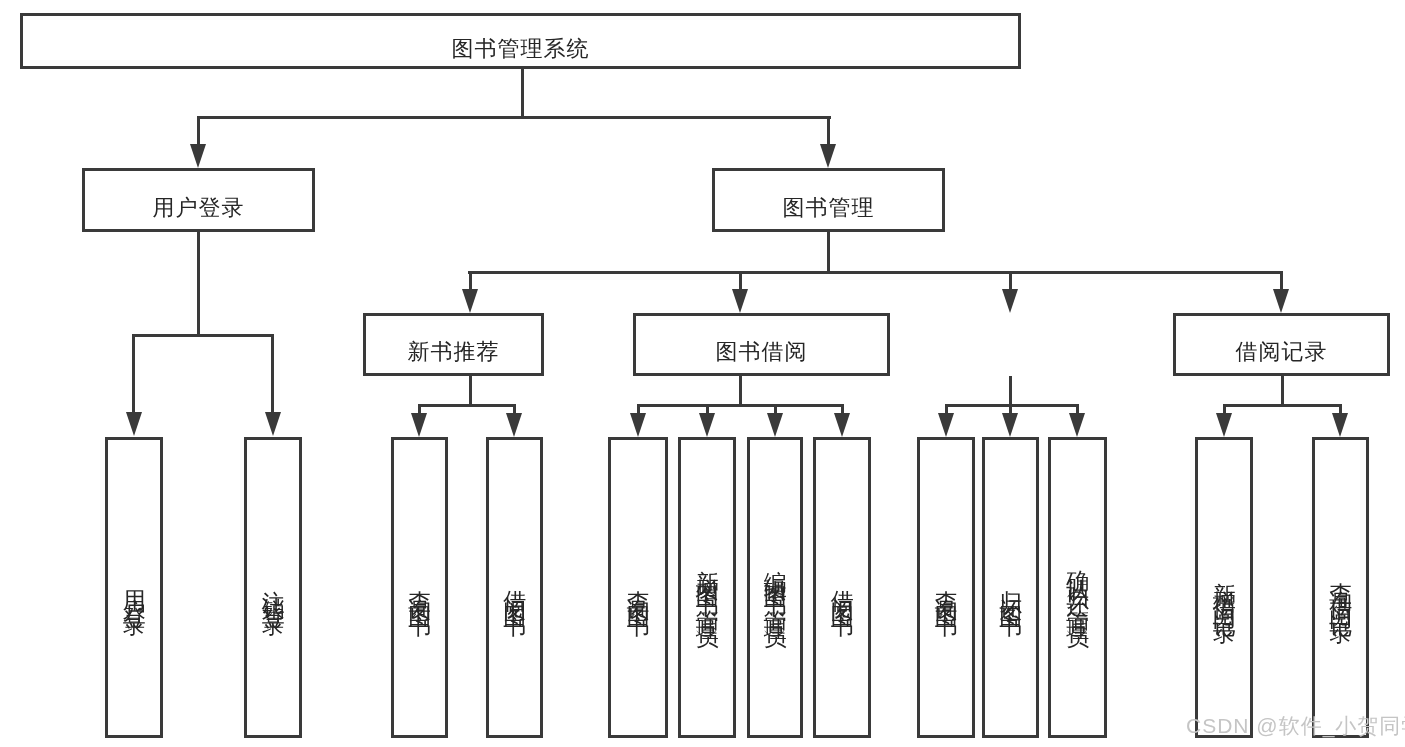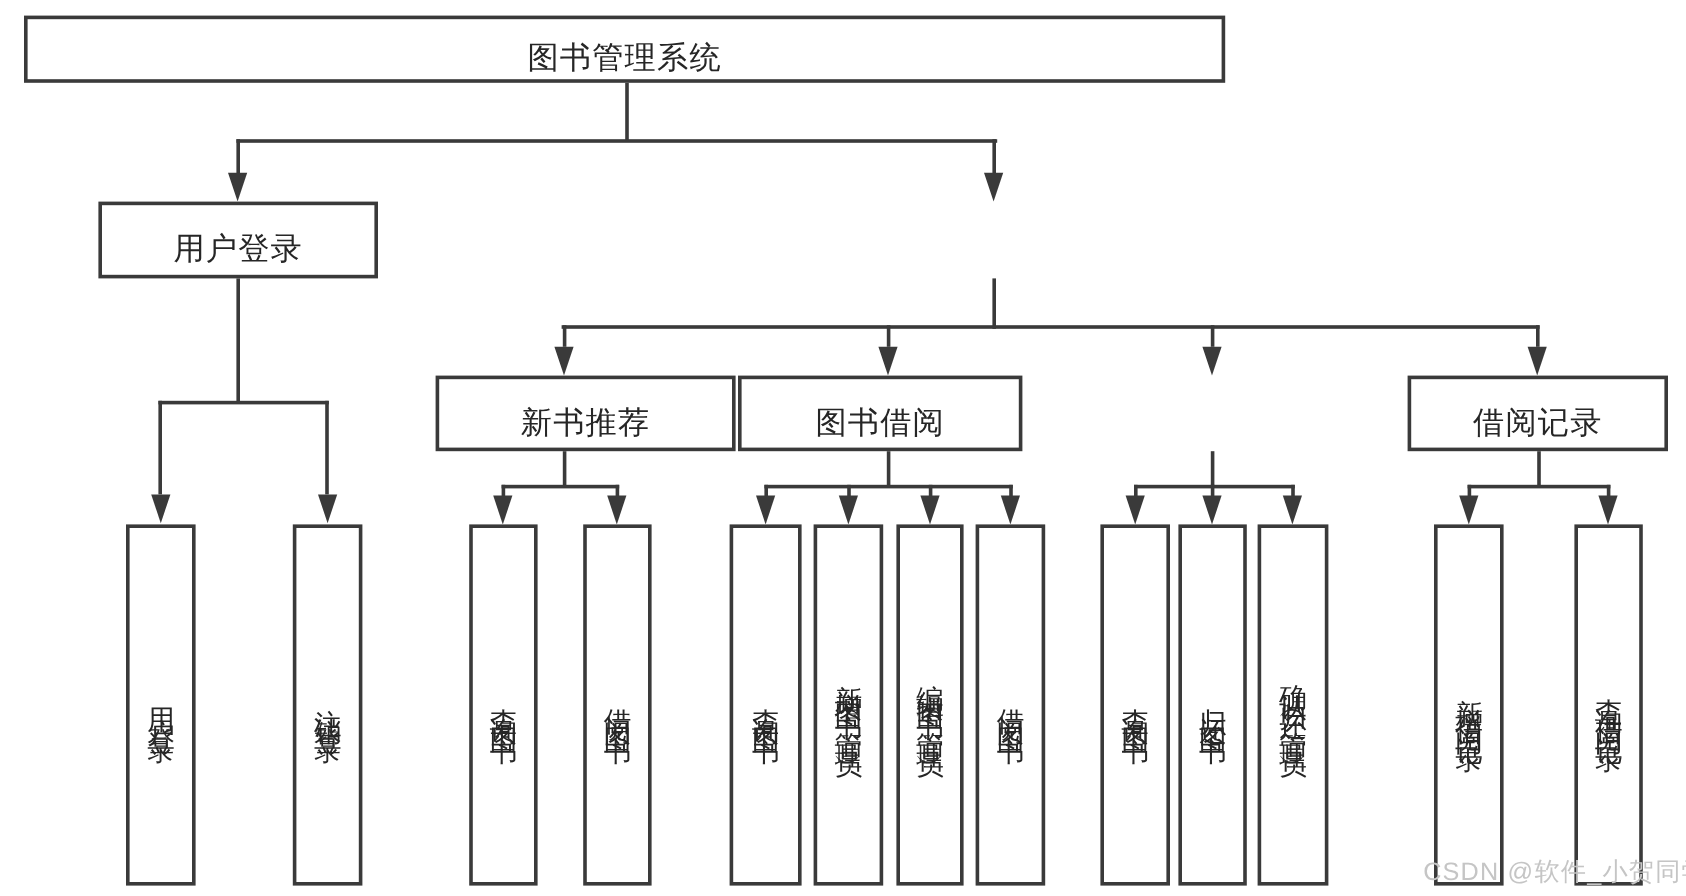--- a/index.html
+++ b/index.html
@@ -4,21 +4,21 @@
 <style>
   html,body{margin:0;padding:0;background:#ffffff;}
   .stage{
     position:relative;width:1405px;height:747px;background:#ffffff;
     font-family:"Liberation Sans",sans-serif;overflow:hidden;
   }
   .box{
     position:absolute;box-sizing:border-box;border:3px solid #3a3a3a;background:#ffffff;
     display:flex;align-items:center;justify-content:center;color:#262626;
   }
-  .hlabel{font-size:26px;letter-spacing:1px;white-space:nowrap;margin-top:15px;}
+  .hlabel{font-size:22px;letter-spacing:1px;white-space:nowrap;margin-top:15px;}
   .hbox2{top:168px;width:233px;height:64px;}
   .hbox3{top:313px;height:63px;}
   .vbox{top:437px;height:301px;}
   .vtext{
     writing-mode:vertical-rl;text-orientation:mixed;
     font-size:23px;line-height:1.1;letter-spacing:8px;color:#262626;white-space:nowrap;
   }
   .vl{position:absolute;width:3px;background:#3a3a3a;}
   .hl{position:absolute;height:3px;background:#3a3a3a;}
   .arr{
@@ -45,20 +45,23 @@
     <div class="hl" style="left:197px;top:116px;width:634px"></div>
     <div class="vl" style="left:197px;top:116px;height:30px"></div>
     <div class="arr" style="left:190px;top:144px"></div>
     <div class="vl" style="left:827px;top:116px;height:30px"></div>
     <div class="arr" style="left:820px;top:144px"></div>
   </div>
 
   <div class="box hbox2" style="left:82px">
     <span class="hlabel">用户登录</span>
   </div>
+  <div class="box hbox2" style="left:712px">
+    <span class="hlabel">图书管理</span>
+  </div>
 
   <div>
     <div class="vl" style="left:197px;top:232px;height:104px"></div>
     <div class="hl" style="left:132px;top:334px;width:142px"></div>
     <div class="vl" style="left:132px;top:334px;height:78px"></div>
     <div class="arr" style="left:126px;top:412px"></div>
     <div class="vl" style="left:271px;top:334px;height:78px"></div>
     <div class="arr" style="left:265px;top:412px"></div>
   </div>
 
@@ -68,24 +71,24 @@
     <div class="vl" style="left:469px;top:271px;height:18px"></div>
     <div class="arr" style="left:462px;top:289px"></div>
     <div class="vl" style="left:739px;top:271px;height:18px"></div>
     <div class="arr" style="left:732px;top:289px"></div>
     <div class="vl" style="left:1009px;top:271px;height:18px"></div>
     <div class="arr" style="left:1002px;top:289px"></div>
     <div class="vl" style="left:1280px;top:271px;height:18px"></div>
     <div class="arr" style="left:1273px;top:289px"></div>
   </div>
 
-  <div class="box hbox3" style="left:363px;width:250px">
+  <div class="box hbox3" style="left:363px;width:181px">
     <span class="hlabel">新书推荐</span>
   </div>
-  <div class="box hbox3" style="left:615px;width:237px">
+  <div class="box hbox3" style="left:633px;width:257px">
     <span class="hlabel">图书借阅</span>
   </div>
   <div class="box hbox3" style="left:1173px;width:217px">
     <span class="hlabel">借阅记录</span>
   </div>
 
   <div>
     <div class="vl" style="left:469px;top:376px;height:30px"></div>
     <div class="hl" style="left:418px;top:404px;width:98px"></div>
     <div class="vl" style="left:418px;top:404px;height:10px"></div>

